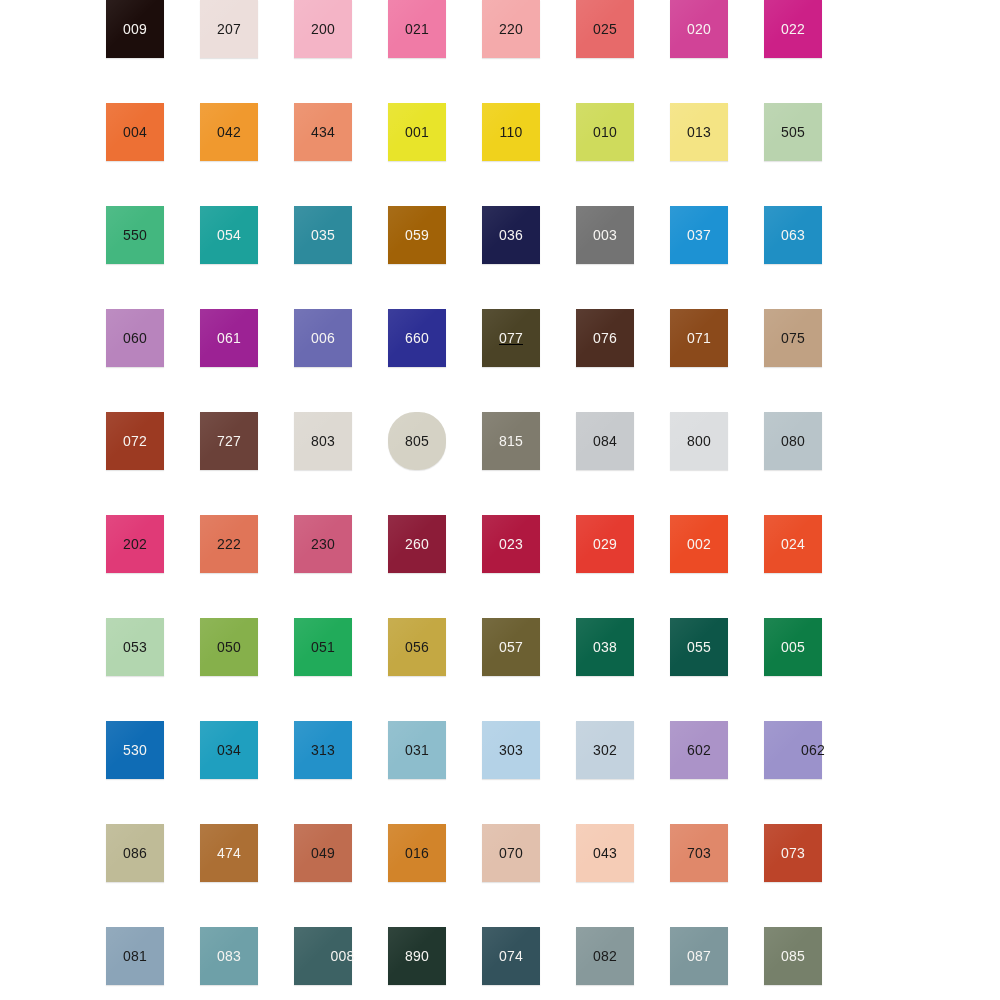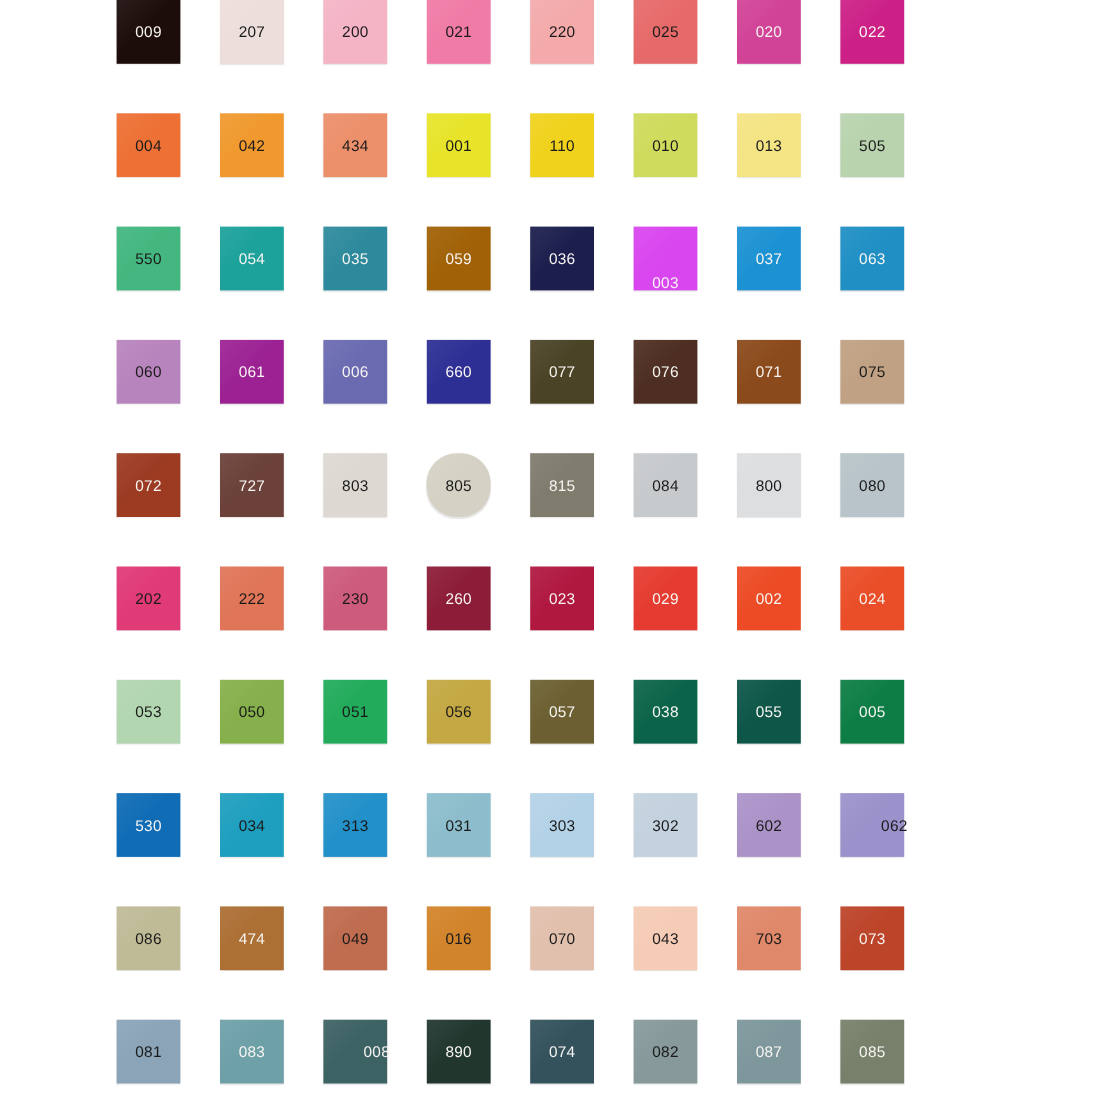--- a/index.html
+++ b/index.html
@@ -125,42 +125,42 @@
       </div>
       <div class="swatch" style="background-color: rgb(45, 138, 156);">
         <span class="swatch-label label-light">035</span>
       </div>
       <div class="swatch" style="background-color: #a16207;">
         <span class="swatch-label label-light">059</span>
       </div>
       <div class="swatch" style="background-color: rgb(28, 30, 77);">
         <span class="swatch-label label-light">036</span>
       </div>
-      <div class="swatch" style="background-color: #d946ef; align-items: flex-end;">
+      <div class="swatch" style="background-color: #737373;">
         <span class="swatch-label label-light">003</span>
       </div>
       <div class="swatch" style="background-color: rgb(29, 146, 211);">
         <span class="swatch-label label-light">037</span>
       </div>
       <div class="swatch" style="background-color: rgb(31, 143, 196);">
         <span class="swatch-label label-light">063</span>
       </div>
       <div class="swatch" style="background-color: rgb(184, 132, 189);">
         <span class="swatch-label label-dark">060</span>
       </div>
       <div class="swatch" style="background-color: rgb(156, 34, 148);">
         <span class="swatch-label label-light">061</span>
       </div>
       <div class="swatch" style="background-color: rgb(106, 106, 177);">
         <span class="swatch-label label-light">006</span>
       </div>
       <div class="swatch" style="background-color: rgb(45, 47, 148);">
         <span class="swatch-label label-light">660</span>
       </div>
-      <div class="swatch" style="background-color: rgb(75, 67, 38);">
+      <div class="swatch" style="background-color: rgb(75, 67, 38); text-decoration: underline;">
         <span class="swatch-label label-light">077</span>
       </div>
       <div class="swatch" style="background-color: rgb(78, 46, 34);">
         <span class="swatch-label label-light">076</span>
       </div>
       <div class="swatch" style="background-color: rgb(139, 74, 27);">
         <span class="swatch-label label-light">071</span>
       </div>
       <div class="swatch" style="background-color: rgb(192, 161, 131);">
         <span class="swatch-label label-dark">075</span>

